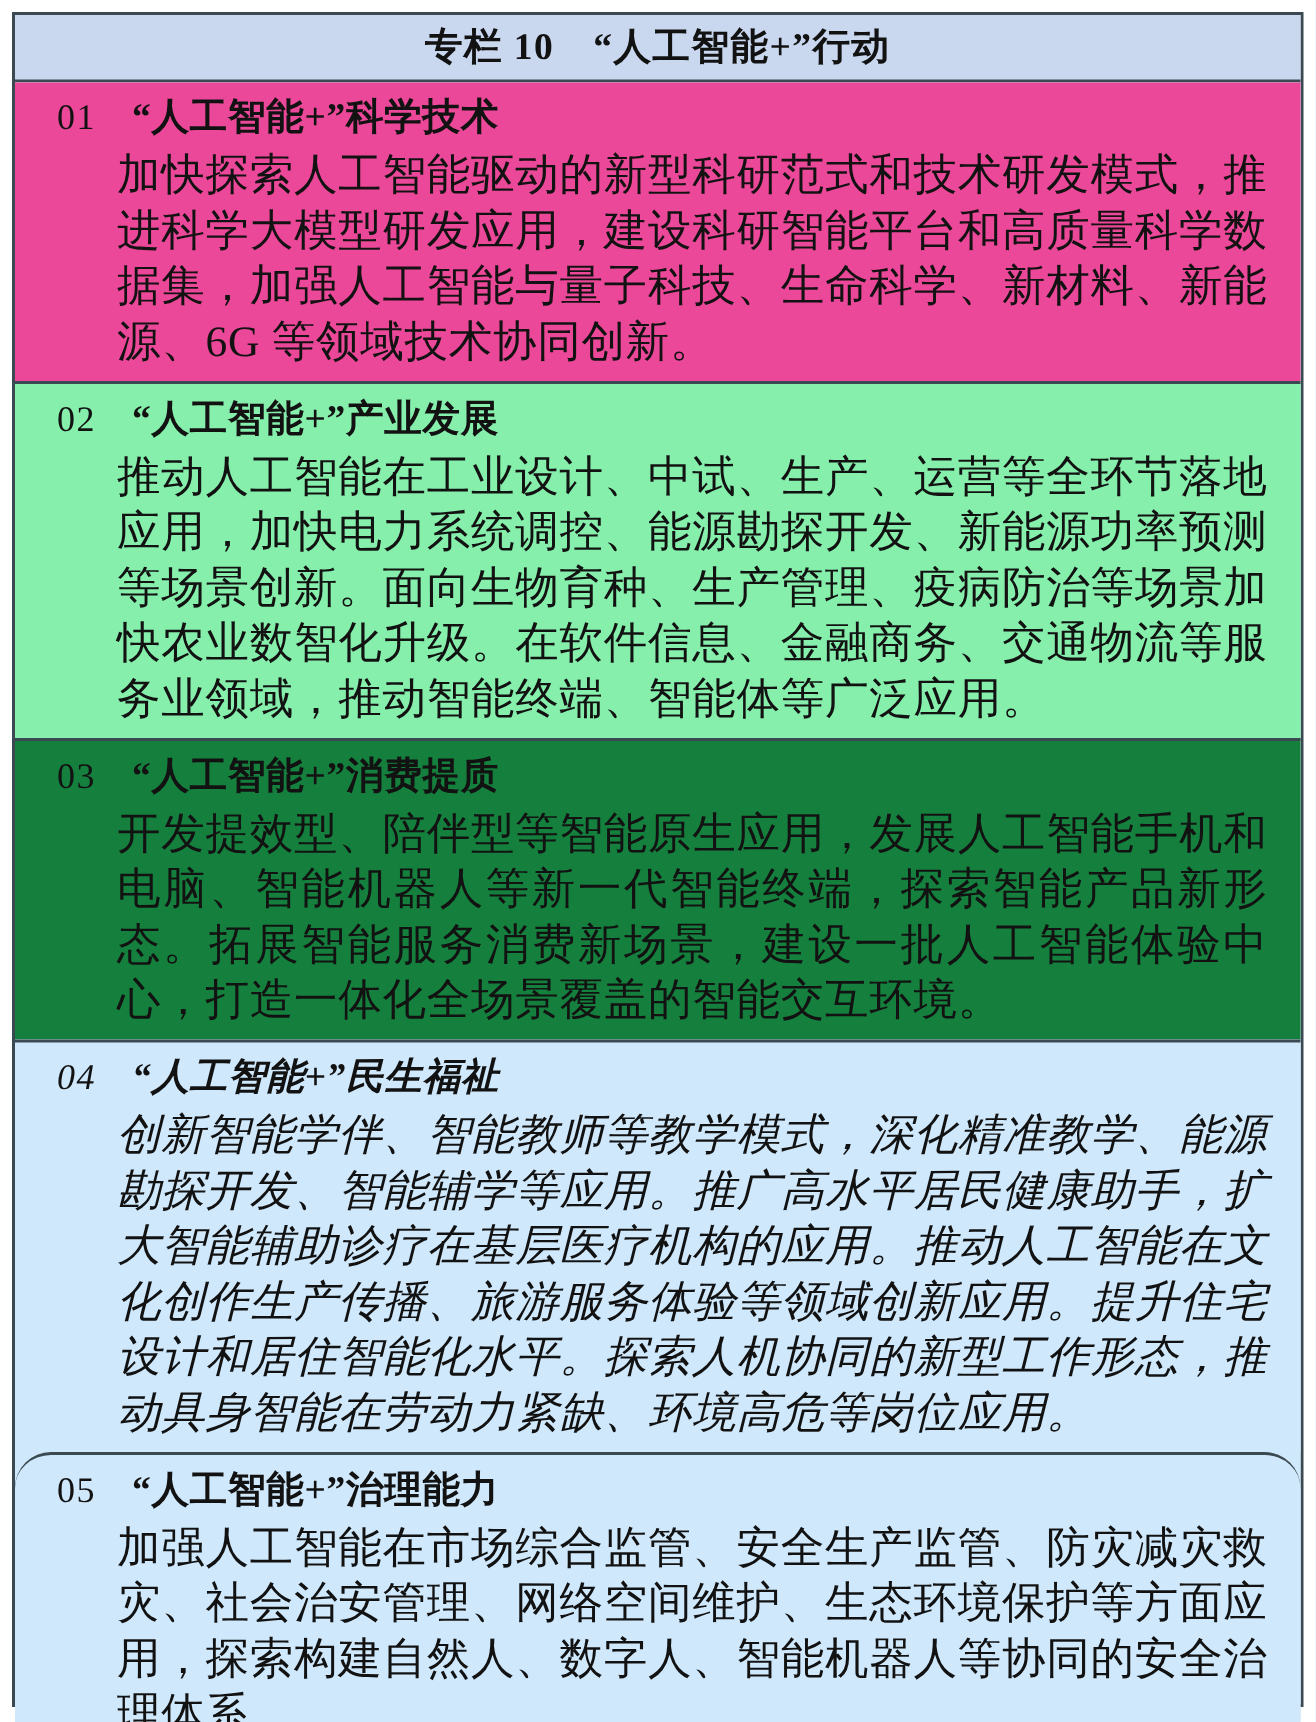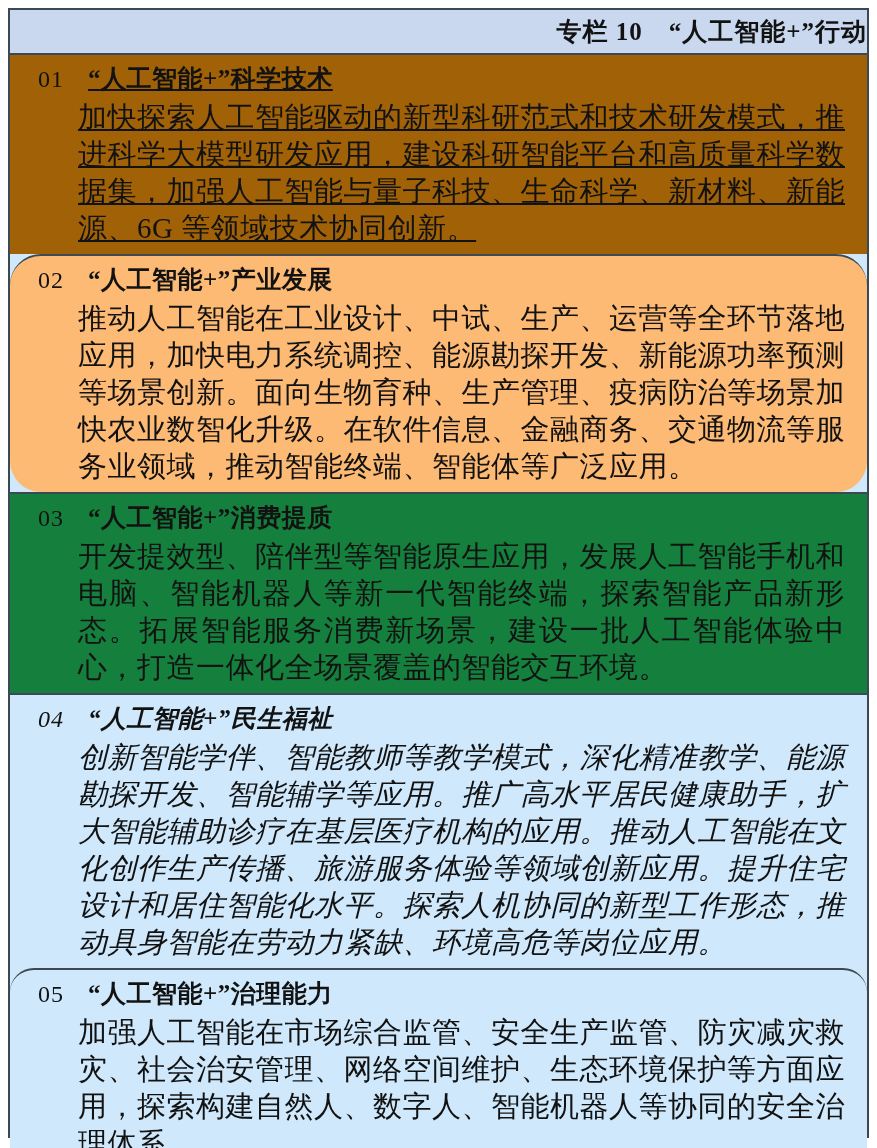--- a/index.html
+++ b/index.html
@@ -19,21 +19,21 @@
   .panel {
     border: 2px solid #3b4a52;
     box-sizing: border-box;
     height: 100%;
     display: flex;
     flex-direction: column;
   }
   .panel-header {
     background: #c9d8ee;
     border-bottom: 2px solid #3b4a52;
-    text-align: right;
+    text-align: center;
     font-weight: bold;
     font-size: 25px;
     line-height: 27px;
     padding: 8px 0 8px 0;
     letter-spacing: 1px;
     flex: 0 0 auto;
   }
   .rows {
     background: #cfe8fb;
     flex: 1 1 auto;
@@ -75,28 +75,28 @@
     letter-spacing: 0.5px;
   }
 </style>
 </head>
 <body>
 
 <div class="page">
   <div class="panel" style="border-color: rgb(59, 74, 82);">
     <div class="panel-header" style="background: rgb(201, 216, 238); border-bottom-color: rgb(59, 74, 82);">专栏 10　“人工智能+”行动</div>
     <div class="rows" id="rows" style="background: rgb(207, 232, 251);">
-  <section class="row" style="background: #a16207; text-decoration: underline;">
+  <section class="row" style="background: #ec4899;">
     <div class="row-head">
       <span class="row-num">01</span><span class="row-title">“人工智能+”科学技术</span>
     </div>
     <p class="row-body">加快探索人工智能驱动的新型科研范式和技术研发模式，推进科学大模型研发应用，建设科研智能平台和高质量科学数据集，加强人工智能与量子科技、生命科学、新材料、新能源、6G 等领域技术协同创新。</p>
   </section>
 
-  <section class="row" style="background: #fdba74; border-top-color: rgb(59, 74, 82); border-radius: 31px;">
+  <section class="row" style="background: #86efac; border-top-color: rgb(59, 74, 82);">
     <div class="row-head">
       <span class="row-num">02</span><span class="row-title">“人工智能+”产业发展</span>
     </div>
     <p class="row-body">推动人工智能在工业设计、中试、生产、运营等全环节落地应用，加快电力系统调控、能源勘探开发、新能源功率预测等场景创新。面向生物育种、生产管理、疫病防治等场景加快农业数智化升级。在软件信息、金融商务、交通物流等服务业领域，推动智能终端、智能体等广泛应用。</p>
   </section>
 
   <section class="row" style="background: #15803d; border-top-color: rgb(59, 74, 82);">
     <div class="row-head">
       <span class="row-num">03</span><span class="row-title">“人工智能+”消费提质</span>
     </div>

